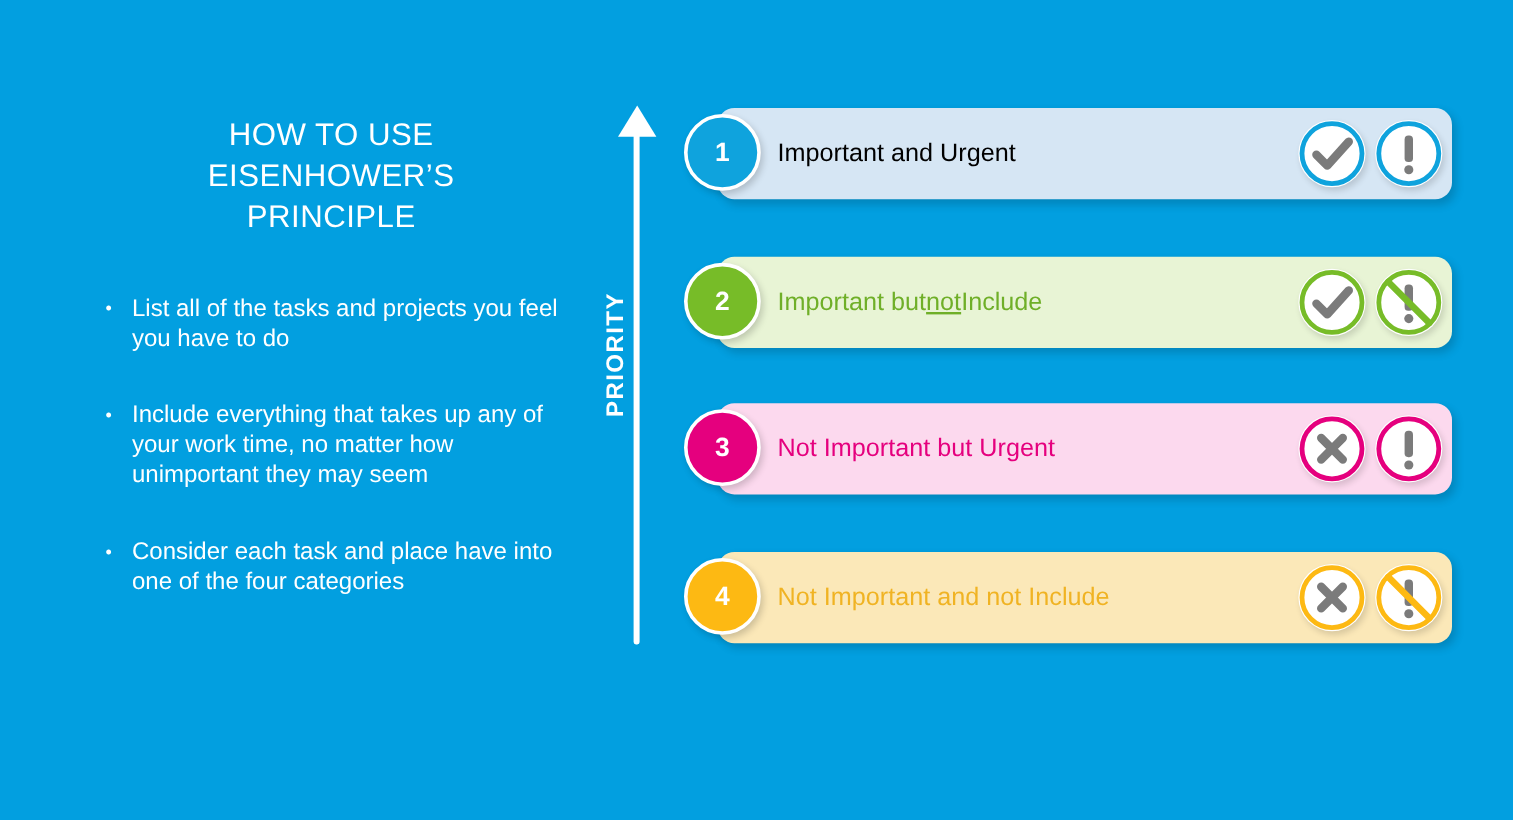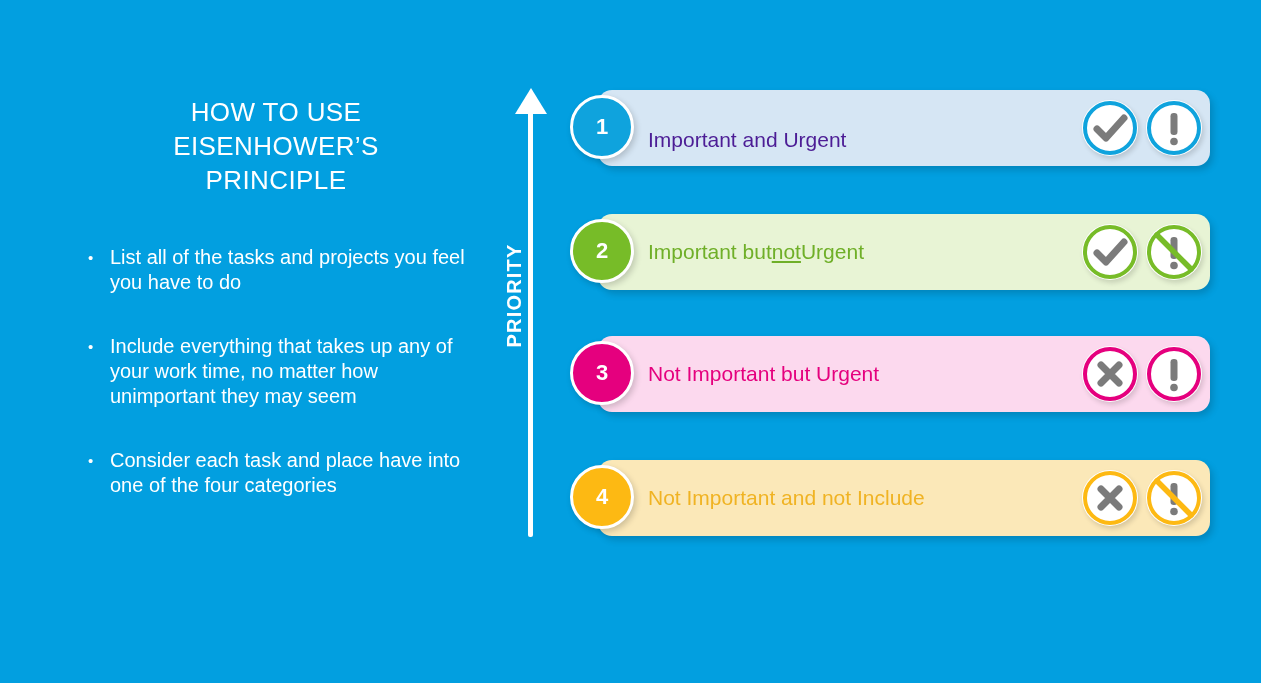--- a/index.html
+++ b/index.html
@@ -206,21 +206,21 @@
 
   <div id="priority-axis">
     <div id="arrow-head"></div>
     <div id="arrow-shaft"></div>
     <div id="priority-label">PRIORITY</div>
   </div>
 
   <div id="rows">
       <div class="q-row" style="top: 0px;">
         <div class="q-bar" style="background: rgb(214, 230, 244);"></div>
-        <div class="q-label" style="color: #4c1d95; margin-top: 12px;">
+        <div class="q-label" style="color: #000000;">
           <span>Important and Urgent</span>
         </div>
         <div class="q-icons">
           <div class="icon-circle">
             <svg width="56" height="56" viewBox="0 0 56 56">
               <circle cx="28" cy="28" r="25" fill="#ffffff" stroke="#0FA3DD" stroke-width="4"></circle>
               <path d="M15 29 L24 38 L42 18" fill="none" stroke="#7b7b7b" stroke-width="7" stroke-linecap="round" stroke-linejoin="round"></path>
             </svg>
           </div>
           <div class="icon-circle">
@@ -231,21 +231,21 @@
             </svg>
           </div>
         </div>
         <div class="q-badge" style="background: rgb(15, 163, 221);">1</div>
       </div>
       <div class="q-row" style="top: 124px;">
         <div class="q-bar" style="background: rgb(232, 244, 213);"></div>
         <div class="q-label" style="color: rgb(111, 175, 40); align-items: center;">
           <span>Important but </span>
           <u>not</u>
-          <span> Urgent</span>
+          <span> Include</span>
         </div>
         <div class="q-icons">
           <div class="icon-circle">
             <svg width="56" height="56" viewBox="0 0 56 56">
               <circle cx="28" cy="28" r="25" fill="#ffffff" stroke="#77BC28" stroke-width="4"></circle>
               <path d="M15 29 L24 38 L42 18" fill="none" stroke="#7b7b7b" stroke-width="7" stroke-linecap="round" stroke-linejoin="round"></path>
             </svg>
           </div>
           <div class="icon-circle">
             <svg width="56" height="56" viewBox="0 0 56 56">

